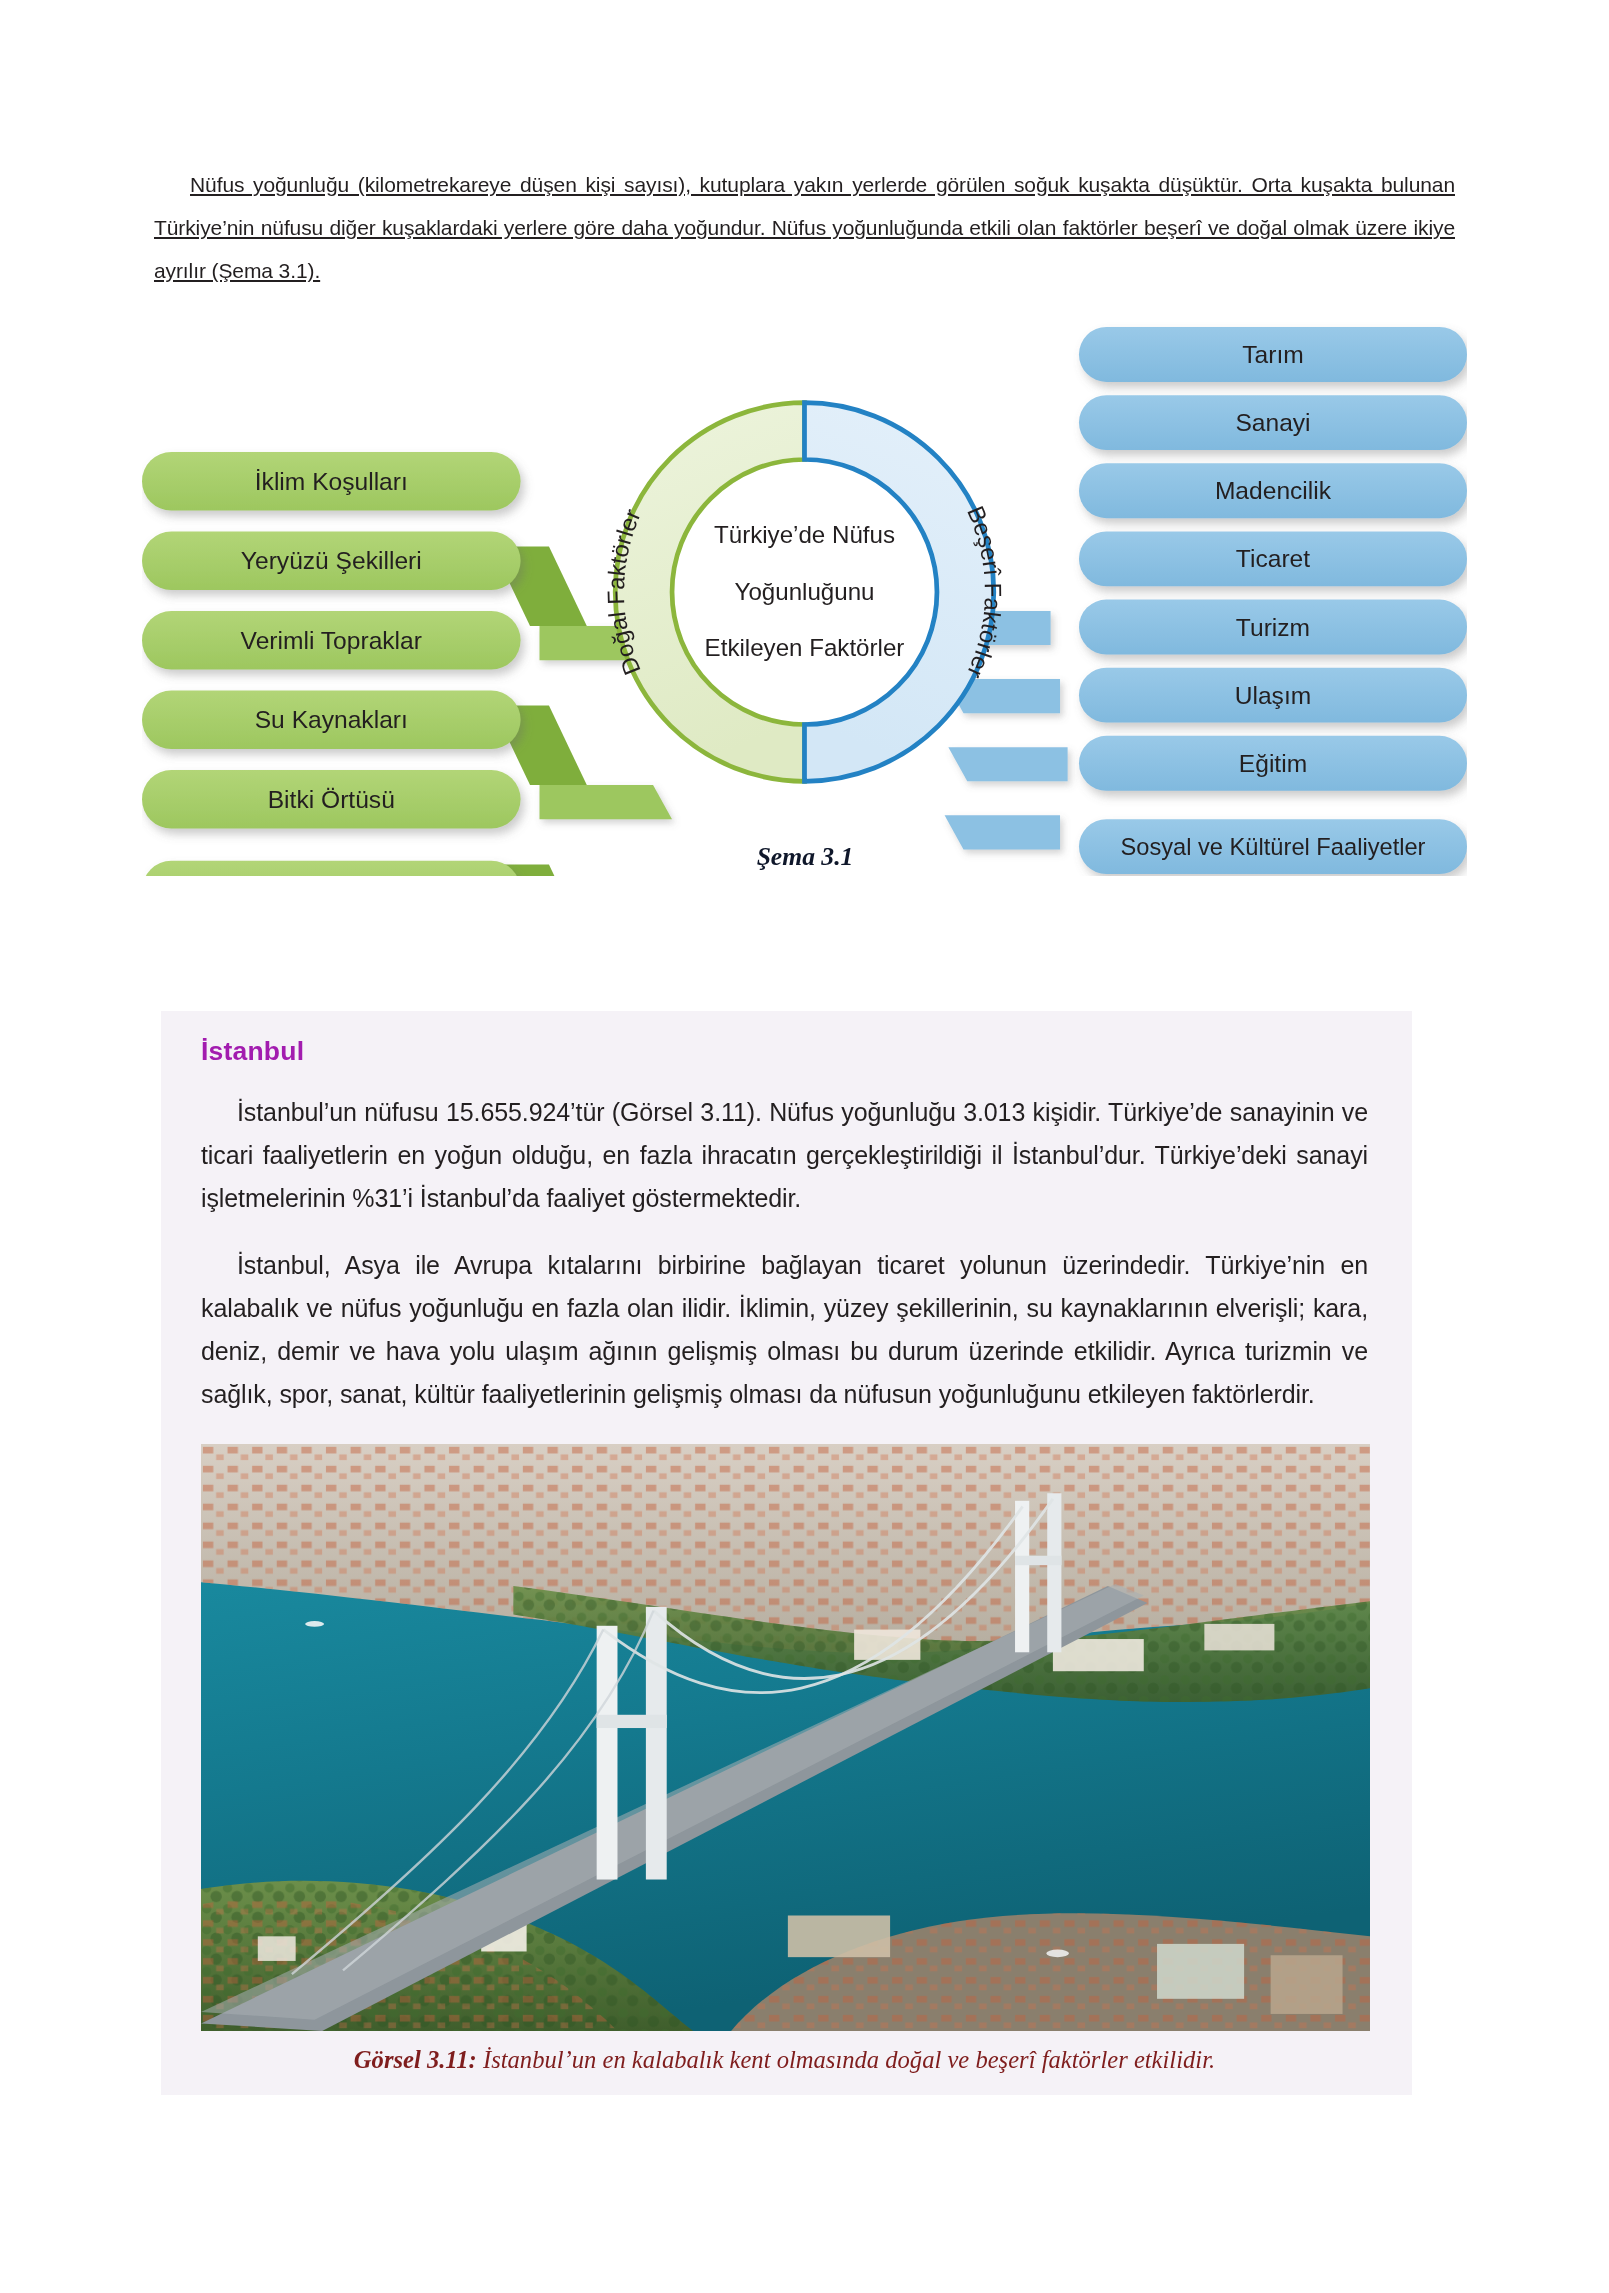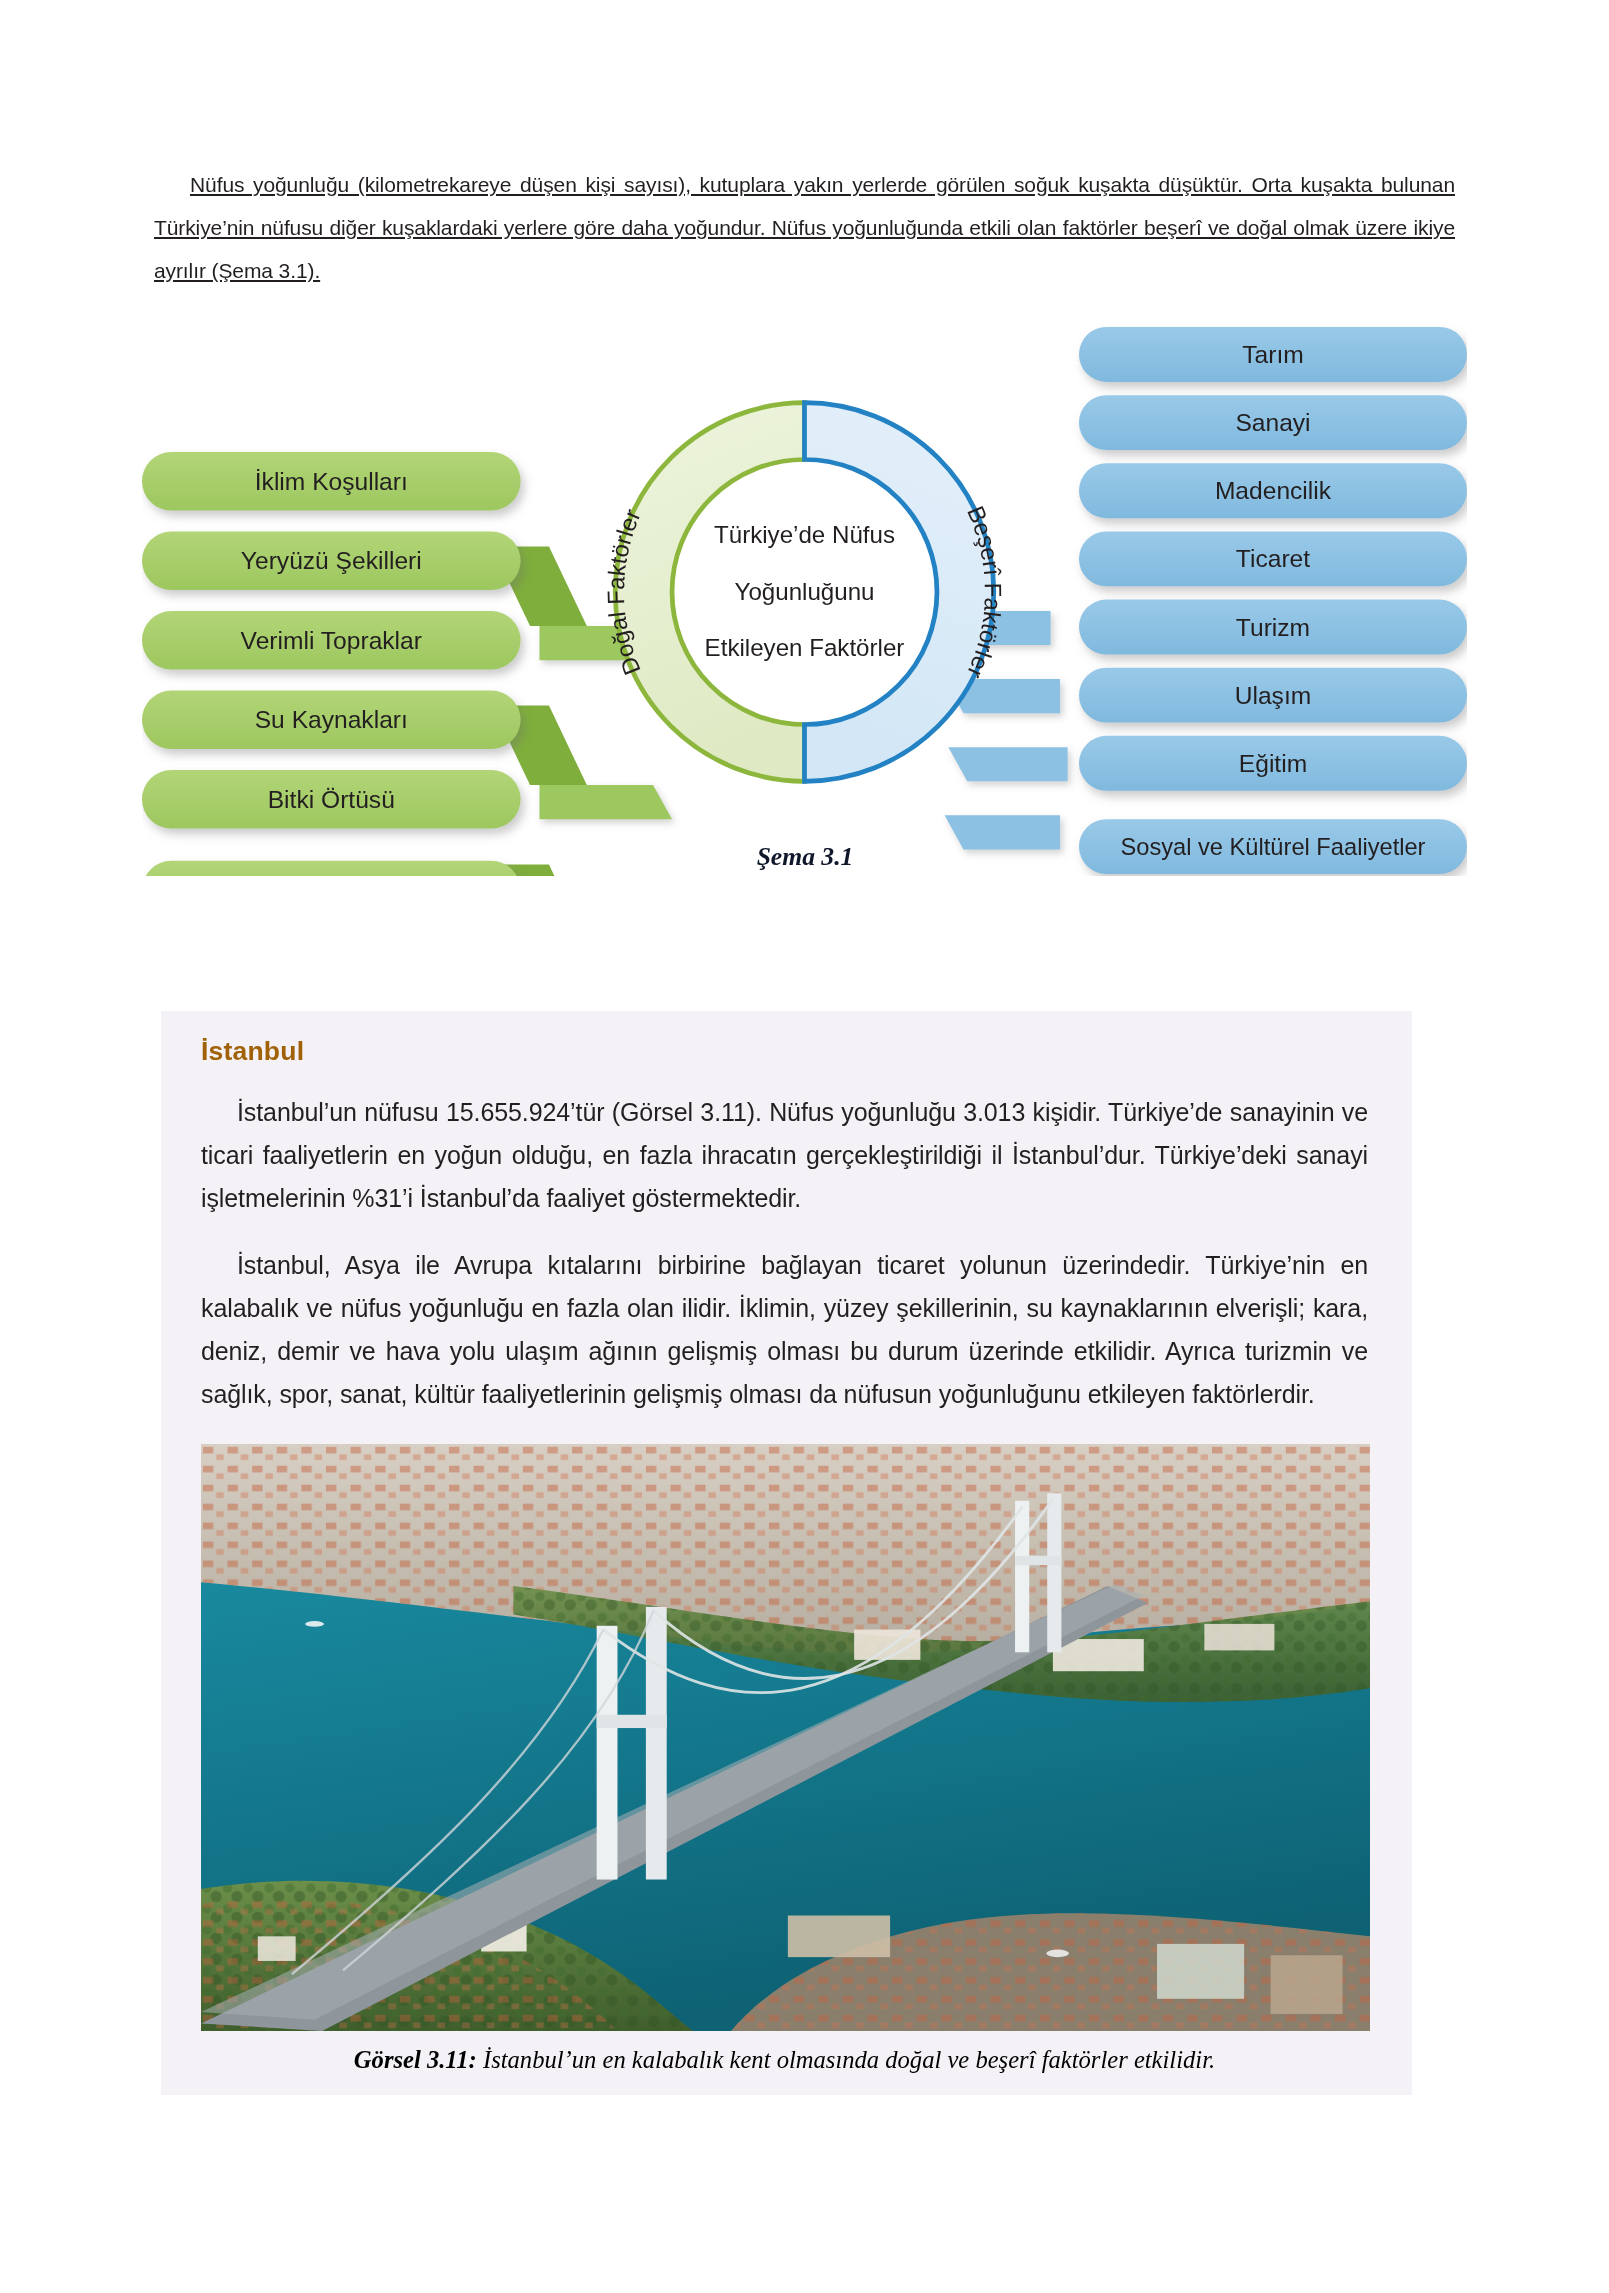--- a/index.html
+++ b/index.html
@@ -78,21 +78,21 @@
     position: absolute;
     left: 161px;
     top: 1011px;
     width: 1251px;
     background: #f5f2f7;
     padding: 0;
   }
   .panel-title {
     font-size: 26.5px;
     font-weight: bold;
-    color: #a16207;
+    color: #a21caf;
     margin: 24.6px 0 0 40px;
     letter-spacing: 0.2px;
   }
   .panel-body {
     padding: 0 44px 0 40px;
   }
   .panel-body p {
     font-size: 25px;
     line-height: 43px;
     text-align: justify;
@@ -108,21 +108,21 @@
     overflow: hidden;
     position: relative;
   }
   .photo-wrap svg { display:block; width: 1169px; height: 587px; }
 
   .photo-caption {
     font-family: "Liberation Serif", serif;
     font-style: italic;
     font-size: 24.6px;
     text-align: center;
-    color: #000000;
+    color: #7f1d1d;
     padding: 15px 0 21px 0;
   }
   .photo-caption b { font-weight: bold; font-style: italic; }
 
   
   .page-number {
     position: absolute;
     left: 0;
     top: 2160px;
     width: 1610px;

